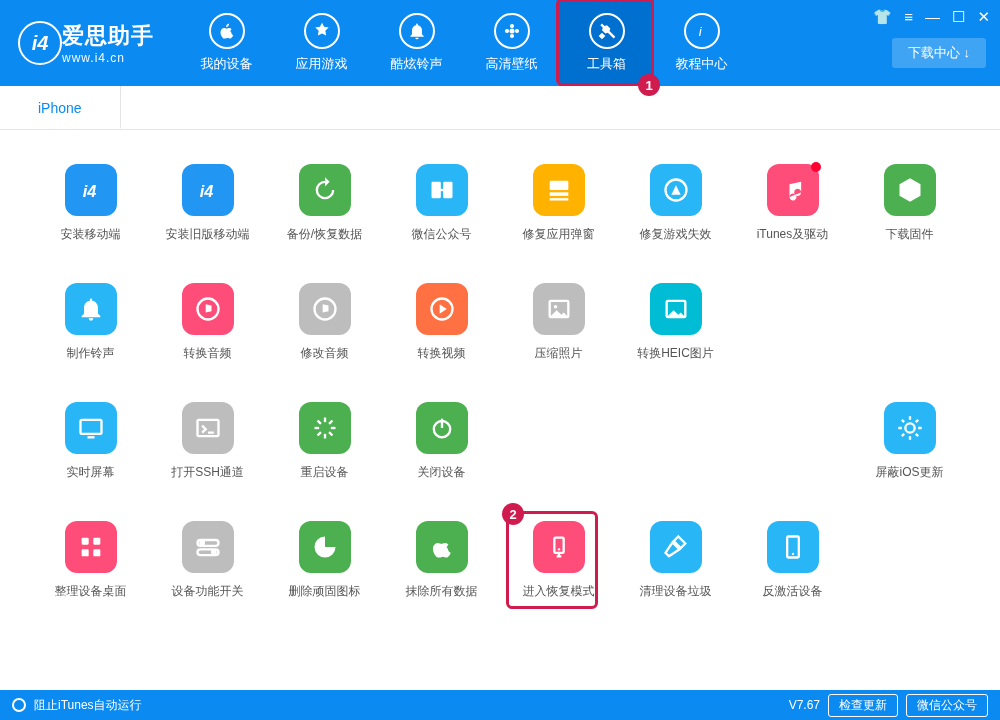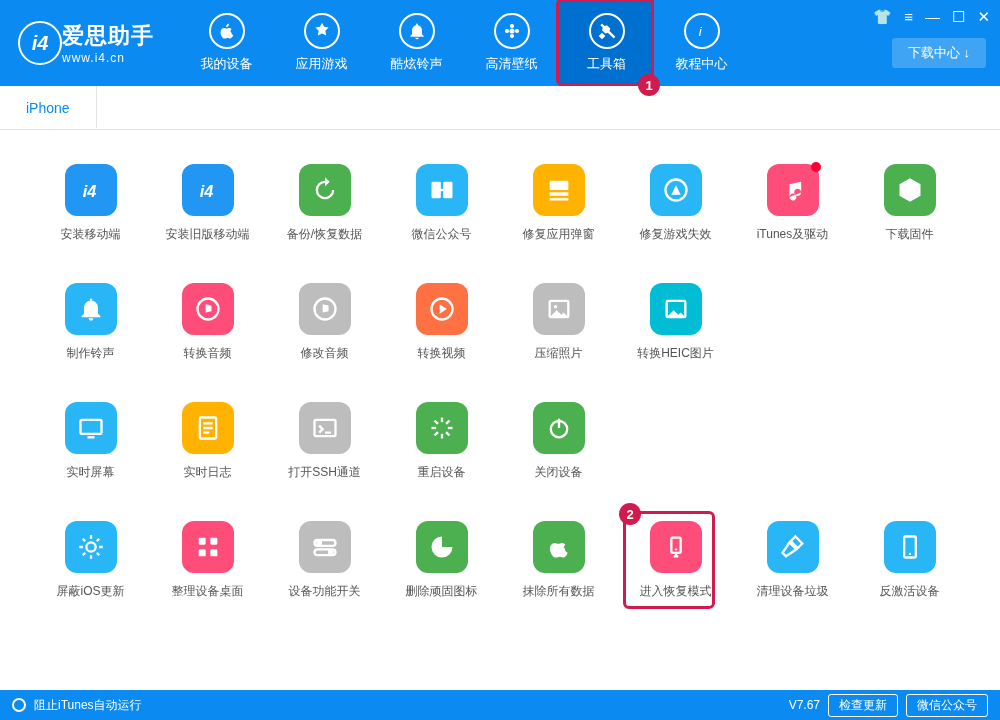--- a/index.html
+++ b/index.html
@@ -20,21 +20,21 @@
 .hlbox { position:absolute; border:3px solid #d01b4e; border-radius:6px; pointer-events:none; }
 .hl1 { left: -3px; top: -2px; width: 98px; height: 88px; }
 .badge { position:absolute; width:22px; height:22px; border-radius:50%; background:#d01b4e; color:#fff; display:flex;align-items:center;justify-content:center; font-size:13px; font-weight:bold; }
 .b1 { right:-6px; bottom:-10px; }
 
 .win-ctrl { position:absolute; right:10px; top:8px; display:flex; gap:12px; color:#fff; font-size:15px; }
 .win-ctrl span { cursor:pointer; }
 .dl-btn { position:absolute; right:14px; top:38px; background:rgba(255,255,255,.22); color:#fff; padding:6px 16px; border-radius:3px; font-size:13px; cursor:pointer; }
 
 .tabs { height:44px; border-bottom:1px solid #e4e4e4; display:flex; }
-.tab { padding:0 26px; line-height:44px; font-size:14px; color:#333; border-right:1px solid #e4e4e4; background:#fff; border-bottom:2px solid transparent; cursor:pointer; }
+.tab { padding:0 38px; line-height:44px; font-size:14px; color:#333; border-right:1px solid #e4e4e4; background:#fff; border-bottom:2px solid transparent; cursor:pointer; }
 .tab.active { color:#0b8bf2; }
 
 .grid { padding: 34px 32px; display:grid; grid-template-columns: repeat(8, 1fr); row-gap: 40px; }
 .tool { display:flex; flex-direction:column; align-items:center; font-size:12px; color:#555; cursor:pointer; position:relative; }
 .tool .ico { width:52px; height:52px; border-radius:12px; display:flex;align-items:center;justify-content:center; margin-bottom:10px; position:relative; }
 .tool .ico svg { width:28px; height:28px; fill:#fff; }
 .dot-red { position:absolute; top:-2px; right:-2px; width:10px; height:10px; border-radius:50%; background:#f03; }
 .hl2 { left: 6px; top: -10px; width: 92px; height: 98px; }
 .b2 { left: 2px; top: -18px; }
 
@@ -257,29 +257,20 @@
     <div></div>
 
   <div class="tool">
       <div class="ico" style="background:#29b6f6">
         <svg viewBox="0 0 24 24">
           <rect x="3" y="5" width="18" height="12" rx="1" fill="none" stroke="#fff" stroke-width="2"></rect>
           <path d="M9 20h6" stroke="#fff" stroke-width="2"></path>
         </svg>
       </div>
       <span>实时屏幕</span>
-    </div>
-  <div class="tool">
-      <div class="ico" style="background:#ffb300">
-        <svg viewBox="0 0 24 24">
-          <rect x="5" y="3" width="14" height="18" rx="1" fill="none" stroke="#fff" stroke-width="2"></rect>
-          <path d="M8 8h8M8 12h8M8 16h5" stroke="#fff" stroke-width="2"></path>
-        </svg>
-      </div>
-      <span>实时日志</span>
     </div>
   <div class="tool">
       <div class="ico" style="background:#bdbdbd">
         <svg viewBox="0 0 24 24">
           <rect x="3" y="5" width="18" height="14" rx="1" fill="none" stroke="#fff" stroke-width="2"></rect>
           <path d="M7 10l3 3-3 3M12 16h5" stroke="#fff" stroke-width="2" fill="none"></path>
         </svg>
       </div>
       <span>打开SSH通道</span>
     </div>

